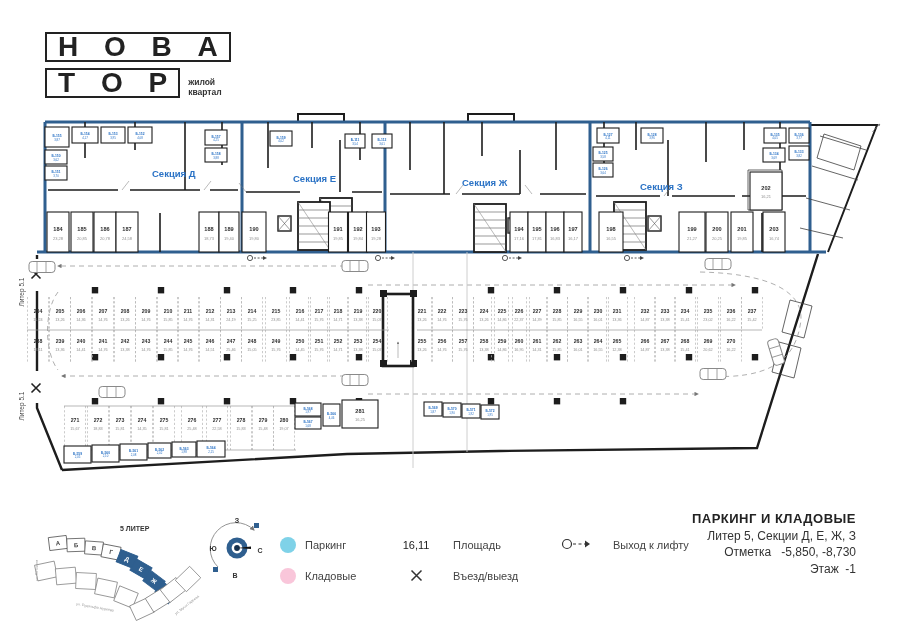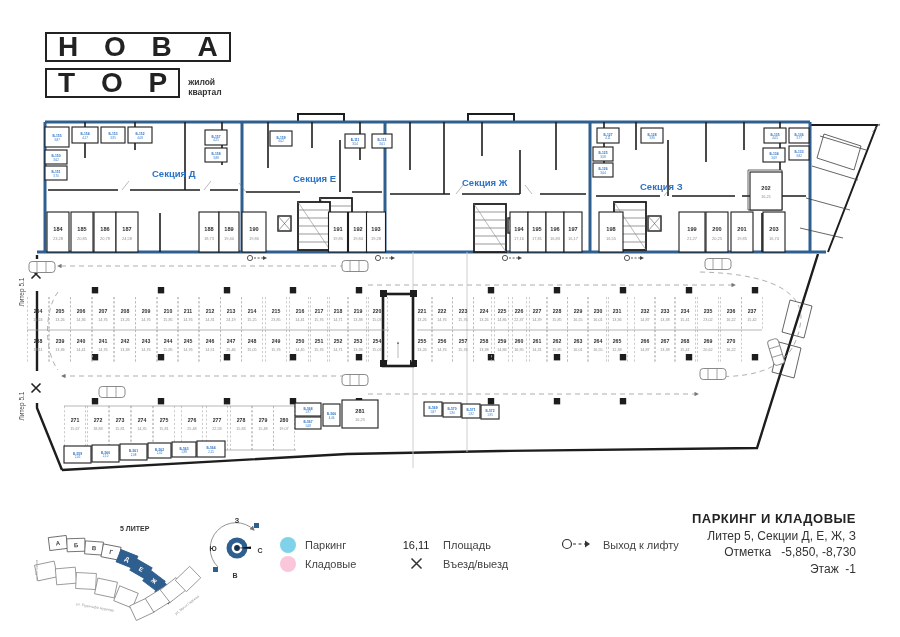--- a/index.html
+++ b/index.html
@@ -8,26 +8,26 @@
 
   
   .logo{position:absolute;left:45px;top:32px;}
   .logo .row1 .box, .logo .row2 .box{border:2.5px solid #222;color:#222;font-weight:bold;
     font-size:28px;letter-spacing:9px;padding:1px 2px 1px 11px;display:inline-block;line-height:24px;}
   .logo .row2{display:flex;align-items:flex-end;margin-top:4px;}
   .logo .tagline{font-size:8.5px;line-height:9.5px;color:#333;margin-left:8px;margin-bottom:1px;font-weight:bold;margin-top:12px;}
 
   
   .legend{position:absolute;left:280px;top:536px;display:flex;gap:10px;color:#444;font-size:11px;}
-  .legend .col{display:flex;flex-direction:column;gap:1px;}
+  .legend .col{display:flex;flex-direction:column;gap:13px;}
   .legend .item{display:flex;align-items:center;height:18px;}
   .dot{width:16px;height:16px;border-radius:50%;margin-right:9px;flex:0 0 16px;}
   .l-val{display:inline-block;width:42px;text-align:center;color:#222;}
   .l-ico{display:inline-block;width:42px;text-align:center;}
-  .l-lab{margin-left:6px;white-space:nowrap;}
+  .l-lab{margin-left:16px;white-space:nowrap;}
   .c1{width:105px;} .c2{width:150px;} .c3{width:185px;}
 
   
   .titleblock{position:absolute;right:44px;top:511px;text-align:right;color:#222;}
   .titleblock .tb-title{font-size:13px;font-weight:bold;letter-spacing:.5px;}
   .titleblock .tb-line{font-size:12px;color:#333;margin-top:3.5px;line-height:13px;white-space:pre;}
 
   
   text{font-family:"Liberation Sans",sans-serif;}
   .snum{font-size:5.2px;font-weight:bold;fill:#2f2f2f;text-anchor:middle;}

